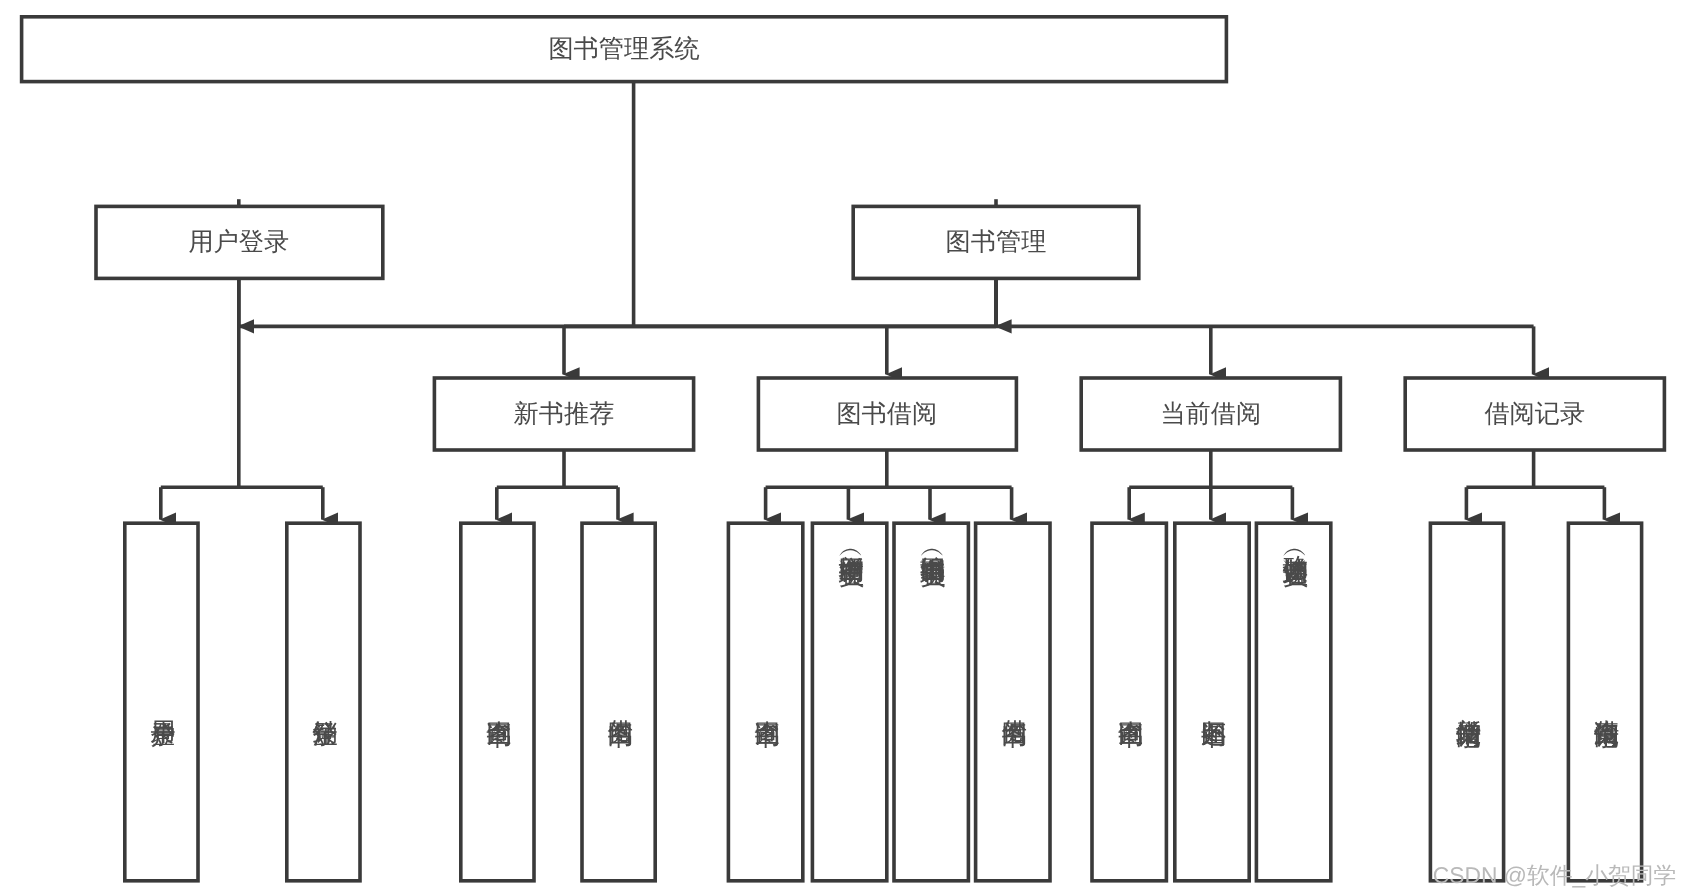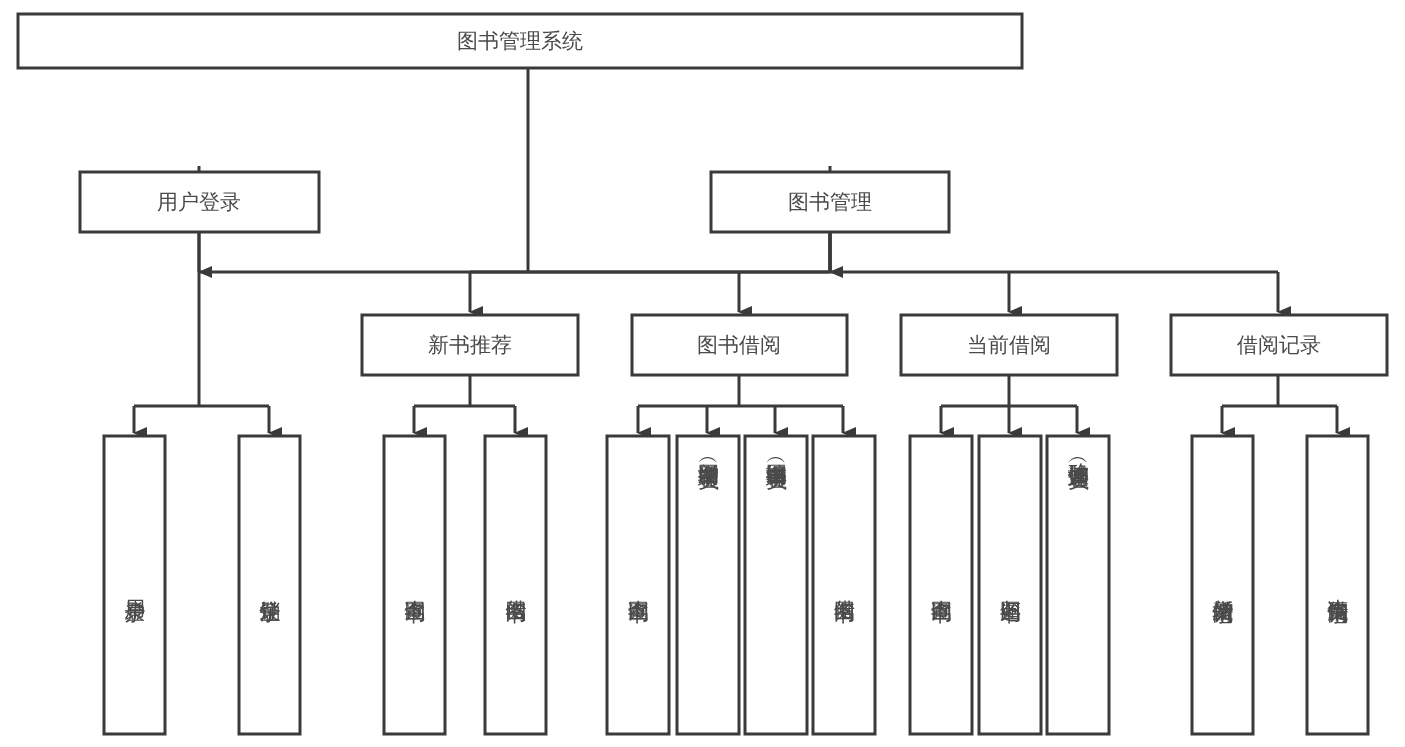--- a/index.html
+++ b/index.html
@@ -229,13 +229,14 @@
     <span class="leaf-label">确认归还（管理员）</span>
   </div>
 
   <div class="leaf-label-holder" style="left:1192px; top:436px; width:61px; height:298px;">
     <span class="leaf-label">新增借阅记录</span>
   </div>
   <div class="leaf-label-holder" style="left:1307px; top:436px; width:61px; height:298px;">
     <span class="leaf-label">查询借阅记录</span>
   </div>
 
+  <div class="watermark">CSDN @软件_小贺同学</div>
 </div>
 
 </body></html>

